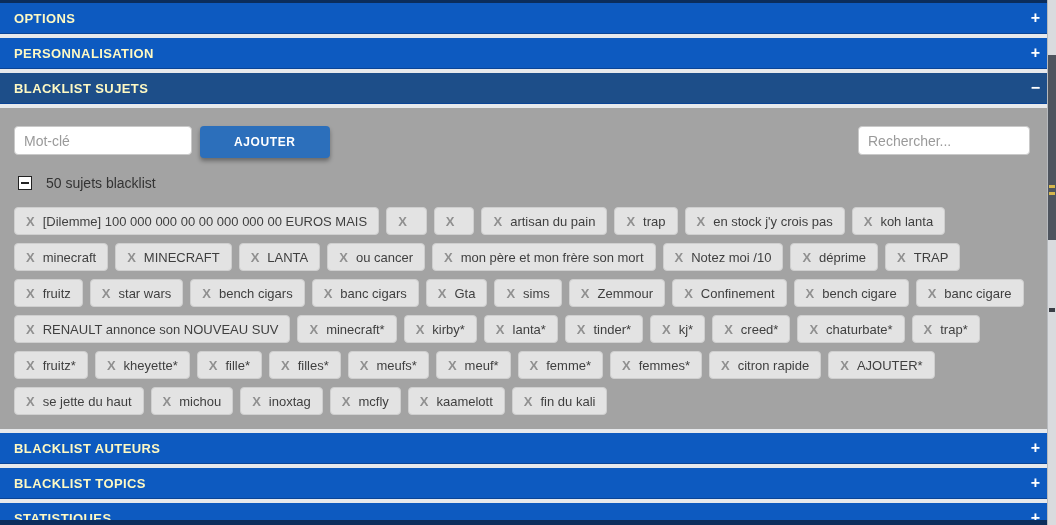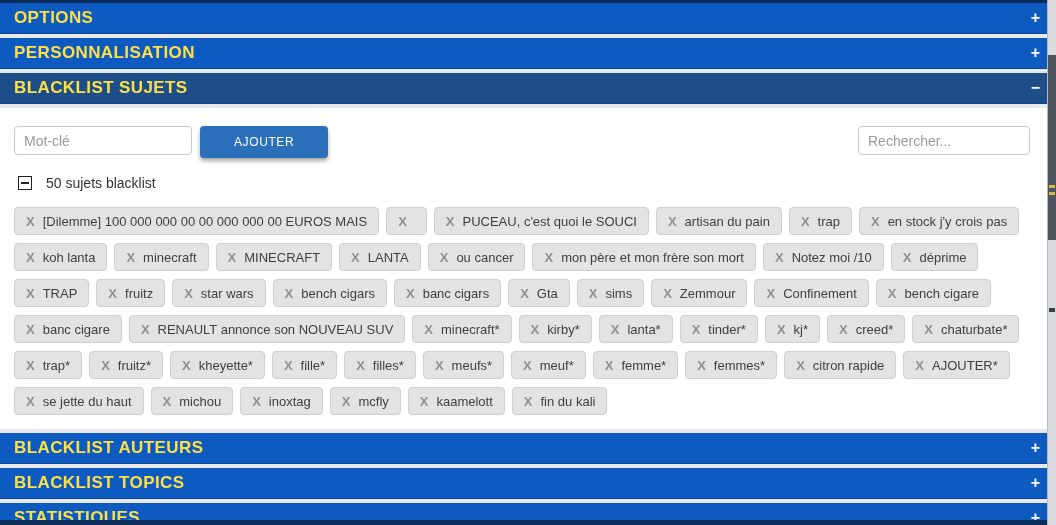--- a/index.html
+++ b/index.html
@@ -8,35 +8,35 @@
 
   .top-strip    { height:3px;  background:#0b2d5c; }
   .bottom-strip { position:absolute; left:0; right:0; bottom:0; height:5px; background:#0b2d5c; }
 
   .acc-header {
     height:31px; margin-bottom:4px; background:#0d5ac0;
     display:flex; align-items:center; justify-content:space-between;
     padding:0 16px 0 14px; cursor:pointer; border-bottom:1px solid #0a4496;
   }
   .acc-header.active { background:#1d4e89; }
-  .acc-title  { color:#fde047; font-size:17px; font-weight:bold; letter-spacing:.4px; }
+  .acc-title  { color:#fef9c3; font-size:13px; font-weight:bold; letter-spacing:.4px; }
   .acc-toggle { color:#fff; font-size:16px; font-weight:bold; line-height:1; }
 
-  .panel { background:#ffffff; height:321px; margin-bottom:4px; padding:18px 14px 0 14px; position:relative; }
+  .panel { background:#a3a3a3; height:321px; margin-bottom:4px; padding:18px 14px 0 14px; position:relative; }
 
   .controls-row { display:flex; align-items:flex-start; }
   .keyword-input {
     width:178px; height:29px; border:1px solid #c9c9c9; border-radius:4px;
     background:#fff; padding:0 9px; font-size:14px; color:#444; outline:none;
     font-family:"Liberation Sans", sans-serif;
   }
   .keyword-input::placeholder, .search-input::placeholder { color:#9a9a9a; }
   .add-btn {
     margin-left:8px; height:32px; padding:0 34px; background:#2c6fbb; border:none;
-    border-radius:4px; color:#fff; font-size:12px; font-weight:normal; letter-spacing:.6px;
+    border-radius:4px; color:#fff; font-size:12px; font-weight:bold; letter-spacing:.6px;
     box-shadow:0 3px 4px rgba(0,0,0,.35); cursor:pointer;
     font-family:"Liberation Sans", sans-serif;
   }
   .search-input {
     margin-left:auto; margin-right:12px; width:172px; height:29px;
     border:1px solid #c9c9c9; border-radius:4px; background:#fff; padding:0 9px;
     font-size:14px; color:#444; outline:none; font-family:"Liberation Sans", sans-serif;
   }
 
   .count-row { display:flex; align-items:center; margin:17px 0 16px 4px; }
@@ -99,21 +99,20 @@
   <div class="tags">
       <span class="tag">
     <span class="tag-x">X</span>
     <span>[Dilemme] 100 000 000 00 00 000 000 00 EUROS MAIS</span>
   </span>
       <span class="tag">
     <span class="tag-x">X</span>
   </span>
       <span class="tag">
     <span class="tag-x">X</span>
-    <span>PUCEAU, c'est quoi le SOUCI</span>
   </span>
       <span class="tag">
     <span class="tag-x">X</span>
     <span>artisan du pain</span>
   </span>
       <span class="tag">
     <span class="tag-x">X</span>
     <span>trap</span>
   </span>
       <span class="tag">

